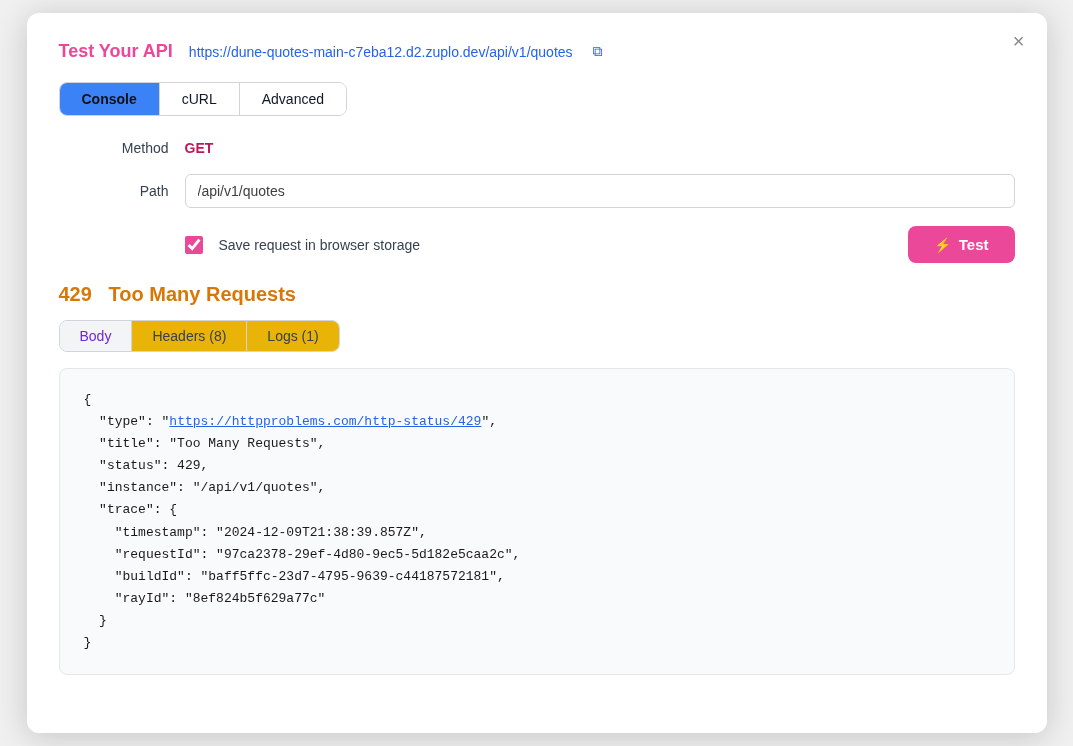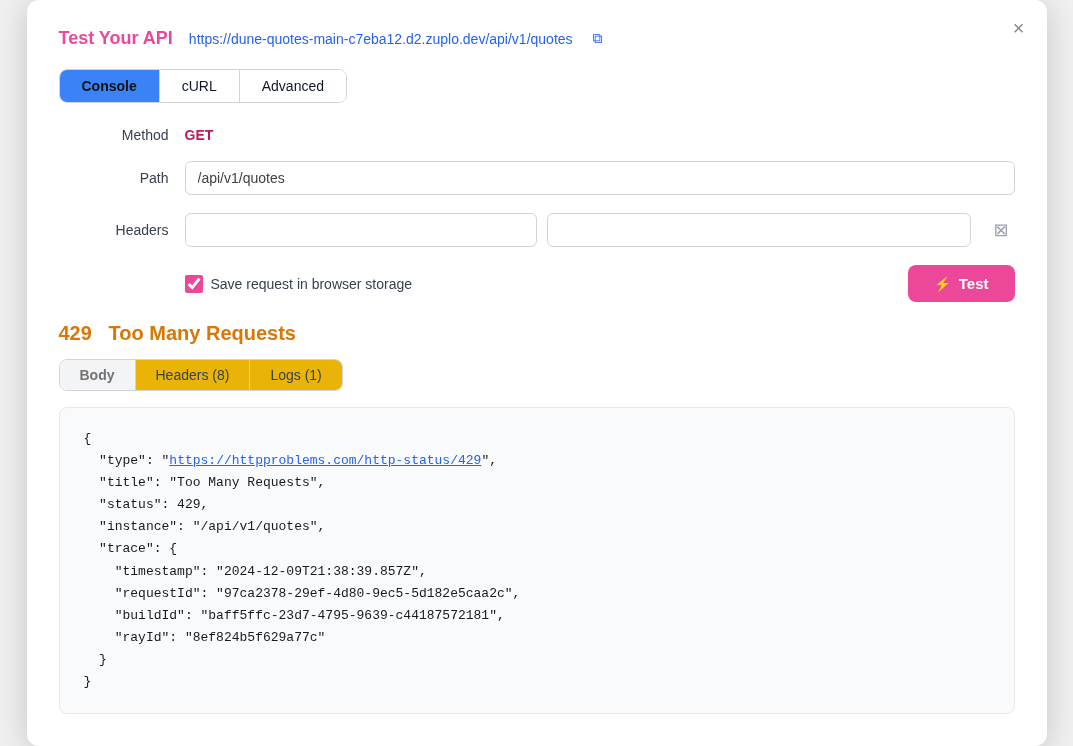--- a/index.html
+++ b/index.html
@@ -146,21 +146,21 @@
     .save-row {
       display: flex;
       align-items: center;
       justify-content: space-between;
       margin-bottom: 20px;
       padding-left: 126px;
     }
     .save-checkbox-label {
       display: flex;
       align-items: center;
-      gap: 8px;
+      gap: 16px;
       font-size: 14px;
       color: #374151;
       cursor: pointer;
     }
     .save-checkbox {
       width: 18px;
       height: 18px;
       accent-color: #ec4899;
       cursor: pointer;
     }
@@ -207,22 +207,22 @@
       font-weight: 500;
       background: #eab308;
       border: none;
       cursor: pointer;
       color: #374151;
       border-right: 1.5px solid #d1d5db;
     }
     .response-tab:last-child { border-right: none; }
     .response-tab.active {
       background: #f3f4f6;
-      color: #737373;
-      font-weight: 700;
+      color: #6d28d9;
+      font-weight: 400;
     }
     .response-body {
       background: #f9fafb;
       border: 1.5px solid #e5e7eb;
       border-radius: 8px;
       padding: 20px 24px;
       font-family: 'Courier New', Courier, monospace;
       font-size: 13px;
       color: #1a1a1a;
       line-height: 1.7;
@@ -253,28 +253,20 @@
   <div class="form-row">
     <span class="form-label">Method</span>
     <span class="method-value">GET</span>
   </div>
 
   <div class="form-row">
     <span class="form-label">Path</span>
     <input class="path-input" type="text" value="/api/v1/quotes" style="">
   </div>
 
-  <div class="headers-row">
-    <span class="form-label">Headers</span>
-    <div class="header-input-group">
-      <input class="header-key-input" type="text" placeholder="" style="">
-      <input class="header-val-input" type="text" placeholder="" style="">
-      <button class="header-delete-btn">⊠</button>
-    </div>
-  </div>
 
   <div class="save-row">
     <label class="save-checkbox-label">
       <input type="checkbox" class="save-checkbox" checked="" style="">
       <span>Save request in browser storage</span>
     </label>
     <button class="test-btn">
       <span class="test-btn-icon">⚡</span>
       <span>Test</span>
     </button>

